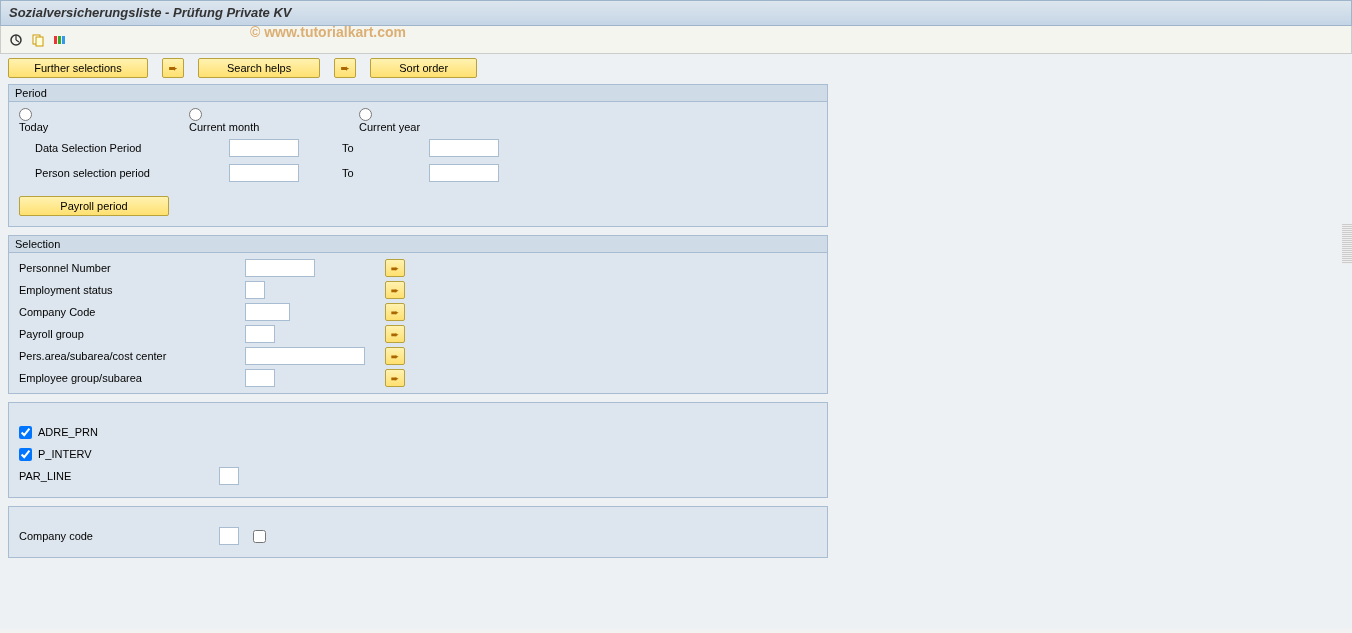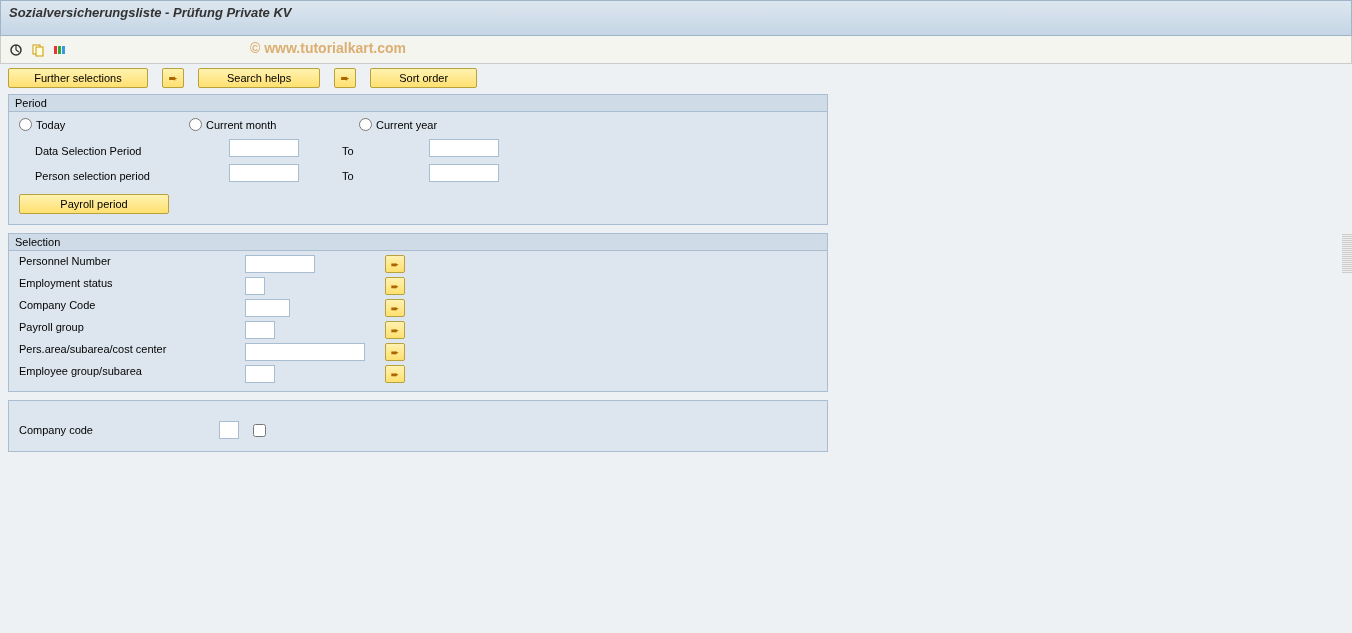--- a/index.html
+++ b/index.html
@@ -1,42 +1,42 @@
 <!DOCTYPE html>
 <html><head>
 <meta charset="utf-8">
 <style>
 * { box-sizing: border-box; margin: 0; padding: 0; font-family: Arial, sans-serif; }
 body { background: #f2f2f2; font-size: 11px; width: 1352px; height: 633px; overflow: hidden; position: relative; }
-.title-bar { background: linear-gradient(#dde6ee,#c5d5e6); border: 1px solid #9db4c9; height: 36px; padding: 4px 8px; font-weight: bold; font-style: italic; color: #333; font-size: 13px; }
+.title-bar { background: linear-gradient(#dde6ee,#c5d5e6); border: 1px solid #9db4c9; height: 26px; padding: 4px 8px; font-weight: bold; font-style: italic; color: #333; font-size: 13px; }
 .toolbar { background: #f5f5f0; border: 1px solid #ccc; border-top: none; height: 28px; padding: 3px 6px; display: flex; gap: 4px; align-items: center; }
 .tool-icon { display: inline-flex; width: 18px; height: 18px; align-items: center; justify-content: center; cursor: pointer; }
-.watermark { position: absolute; left: 250px; top: 40px; color: #d9a866; font-size: 14px; font-weight: bold; opacity: 0.9; pointer-events: none; z-index: 10; }
+.watermark { position: absolute; left: 250px; top: 24px; color: #d9a866; font-size: 14px; font-weight: bold; opacity: 0.9; pointer-events: none; z-index: 10; }
 .content-wrapper { position: relative; height: 575px; overflow-y: scroll; overflow-x: hidden; background: #eef1f4; }
 .button-row { display: flex; gap: 14px; padding: 4px 8px; }
 .yellow-btn { background: linear-gradient(#fff2b0,#ffe070); border: 1px solid #b8a23e; height: 20px; display: flex; align-items: center; justify-content: center; font-size: 11px; cursor: pointer; border-radius: 2px; }
 .yellow-btn.sm { width: 140px; }
 .yellow-btn.arrow { width: 22px; }
 .yellow-btn.lbl { padding: 0 28px; }
 .group-box { background: #dde6ee; border: 1px solid #a8bdd1; margin: 2px 8px 8px 8px; width: 820px; }
 .group-title { font-size: 11px; padding: 2px 6px; border-bottom: 1px solid #a8bdd1; background: #cfdce8; }
 .group-body { padding: 6px 10px 10px 10px; }
 .radio-row { display: flex; margin-bottom: 4px; }
-.radio-item { display: flex; align-items: flex-end; width: 170px; font-size: 11px; }
+.radio-item { display: flex; align-items: flex-start; width: 170px; font-size: 11px; flex-direction: column; }
 .radio-item input { margin-right: 4px; }
-.field-row { display: flex; align-items: flex-end; margin-top: 3px; height: 22px; }
+.field-row { display: flex; align-items: center; margin-top: 3px; height: 22px; }
 .field-label { width: 210px; padding-left: 16px; font-size: 11px; }
 .txt-input { border: 1px solid #a8bdd1; background: #fff; height: 18px; font-size: 11px; padding: 1px 2px; }
 .w70 { width: 70px; }
 .w45 { width: 45px; }
 .w30 { width: 30px; }
 .w20 { width: 20px; }
 .w120 { width: 120px; }
 .to-label { width: 130px; padding-left: 43px; font-size: 11px; }
-.sel-row { display: flex; align-items: flex-start; height: 22px; }
+.sel-row { display: flex; align-items: center; height: 22px; }
 .sel-label { width: 230px; padding-left: 4px; font-size: 11px; }
 .sel-input-cell { width: 140px; }
 .sel-arrow { width: 20px; height: 18px; background: linear-gradient(#fff2b0,#ffe070); border: 1px solid #b8a23e; display:flex; align-items:center; justify-content:center; cursor:pointer; border-radius:2px; }
 .chk-row { display: flex; align-items: center; height: 22px; padding-left: 4px; }
 .chk-row input { margin-right: 6px; }
 .chk-label-only { width: 200px; }
 .drag-handle { position:absolute; right:0; top:170px; width:10px; height:40px; background:repeating-linear-gradient(#ccc,#ccc 1px,#eee 1px,#eee 2px); }
 </style>
 </head>
 <body>
@@ -168,20 +168,34 @@
       <div class="sel-row">
         <div class="sel-label">Employee group/subarea</div>
         <div class="sel-input-cell"><input class="txt-input w30" style=""></div>
         <div class="sel-arrow">
             <span style="color:#a60;font-size:10px;">➨</span>
           </div>
       </div>
     </div>
   </div>
 
+  <div class="group-box" style="padding:18px 6px 10px 6px; border-top:1px solid #a8bdd1;">
+    <div class="chk-row">
+      <input type="checkbox" checked="" style="">
+      <span>ADRE_PRN</span>
+    </div>
+    <div class="chk-row">
+      <input type="checkbox" checked="" style="">
+      <span>P_INTERV</span>
+    </div>
+    <div class="chk-row">
+      <span class="chk-label-only">PAR_LINE</span>
+      <input class="txt-input w20" style="">
+    </div>
+  </div>
 
   <div class="group-box" style="padding:18px 6px 10px 6px;">
     <div class="chk-row">
       <span class="chk-label-only">Company code</span>
       <input class="txt-input w20" style="margin-right: 14px;">
       <input type="checkbox" style="">
     </div>
   </div>
 
   <div class="drag-handle"></div>

